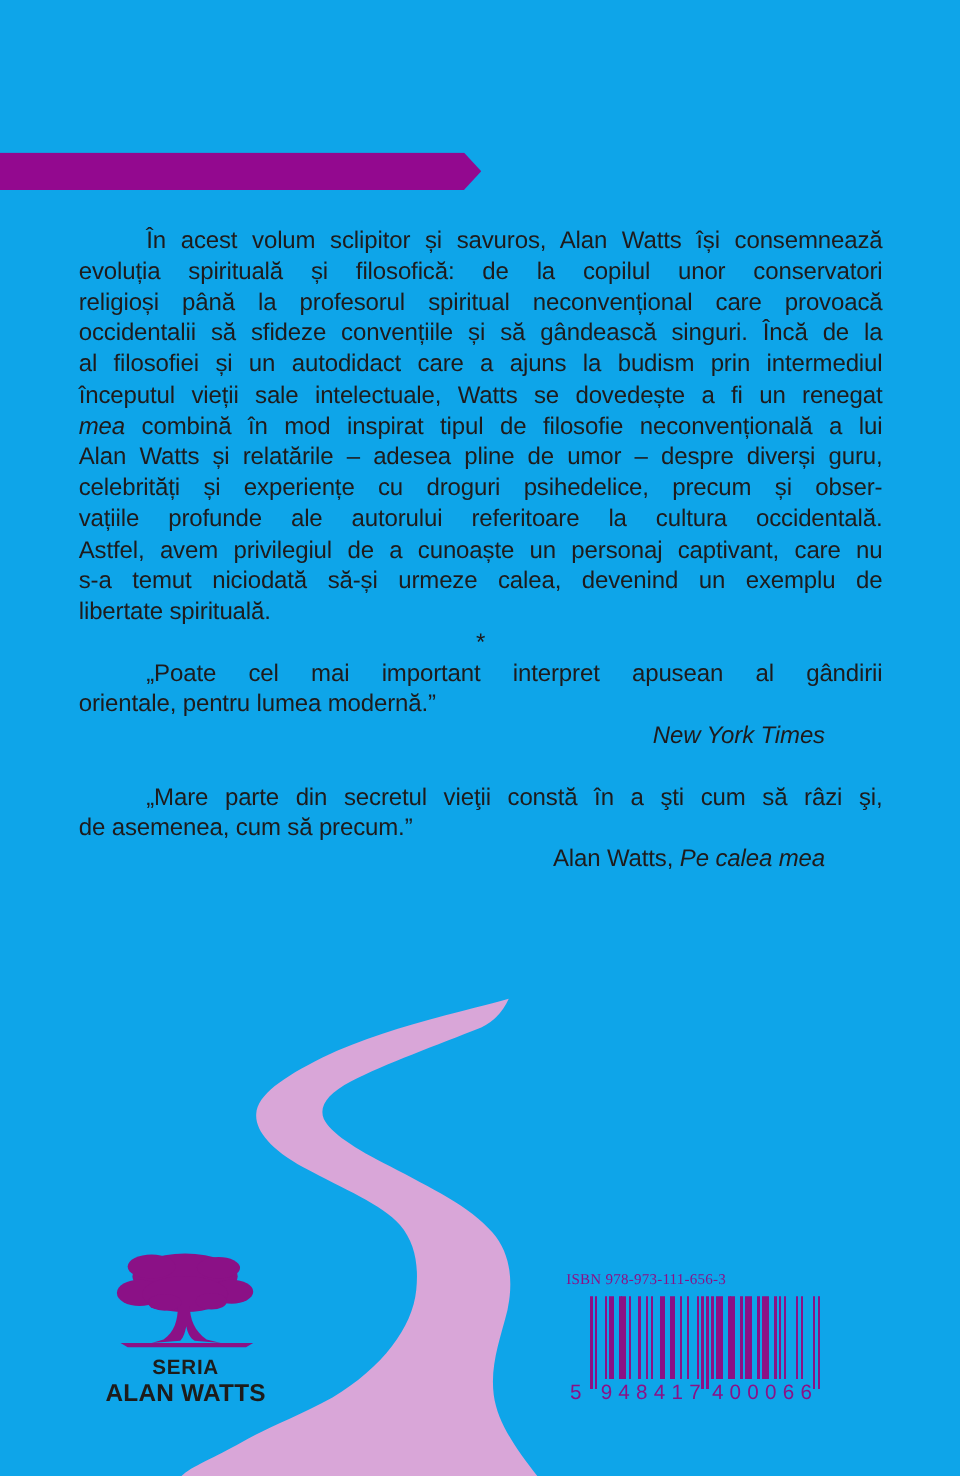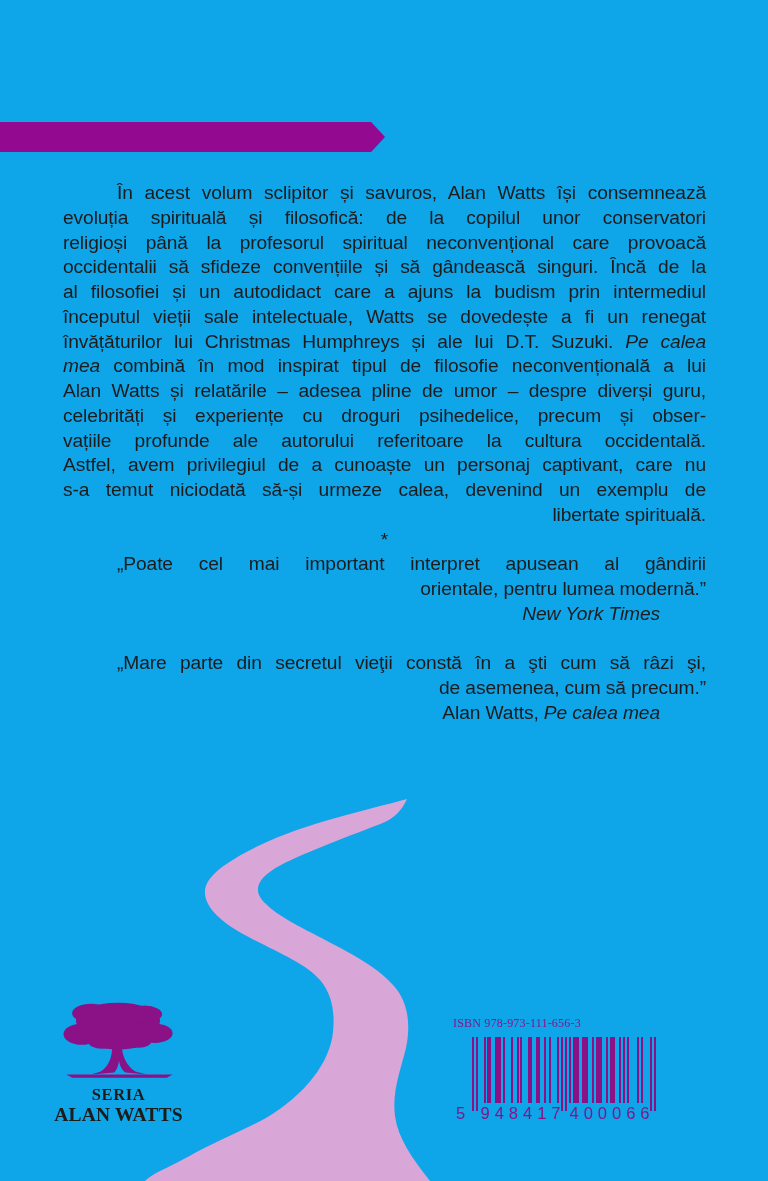--- a/index.html
+++ b/index.html
@@ -15,28 +15,28 @@
     background:var(--banner,#93098f);
     clip-path:polygon(0 0,96.4% 0,100% 50%,96.4% 100%,0 100%);
   }
   
   .swoosh{position:absolute;left:0;top:0;width:768px;height:1181px;z-index:0;}
   
   .textcol{
     position:absolute;left:63px;top:181px;width:643px;z-index:2;
     font-size:19.2px;line-height:24.75px;letter-spacing:-0.1px;
   }
-  .tline{min-height:24.75px;text-align:right;}
+  .tline{min-height:24.75px;text-align:left;}
   .tline.just{text-align:justify;text-align-last:justify;}
   .tline.ind{text-indent:54px;}
   .tline.al-center{text-align:center;text-align-last:center;}
   .tline.al-right{text-align-last:right;padding-right:46px;}
   .tline .it{font-style:italic;}
   
-  .series{position:absolute;left:41px;top:997px;width:155px;z-index:2;text-align:center;font-family:Liberation Serif, serif;}
+  .series{position:absolute;left:71px;top:997px;width:155px;z-index:2;text-align:center;}
   .series .tree{display:block;margin:0 auto;width:126px;height:88px;}
   .series .s1{font-size:16.5px;font-weight:bold;line-height:19px;letter-spacing:0.6px;color:#1d1c1b;}
   .series .s2{font-size:19.5px;font-weight:bold;line-height:22px;letter-spacing:0.2px;color:#1d1c1b;}
   
   .isbn-block{position:absolute;left:453px;top:1013px;width:205px;z-index:2;}
   .isbn-label{
     font-size:12px;line-height:21px;letter-spacing:0.2px;
     color:var(--accent,#8b1186);white-space:nowrap;margin-bottom:3px;font-family:Liberation Serif, serif;
   }
   .barcode-svg{display:block;}
@@ -70,21 +70,20 @@
 
   <div class="banner"></div>
 
   <div class="textcol">
       <div class="tline just ind"><span>În acest volum sclipitor și savuros, Alan Watts își consemnează</span></div>
       <div class="tline just"><span>evoluția spirituală și filosofică: de la copilul unor conservatori</span></div>
       <div class="tline just"><span>religioși până la profesorul spiritual neconvențional care provoacă</span></div>
       <div class="tline just"><span>occidentalii să sfideze convențiile și să gândească singuri. Încă de la</span></div>
       <div class="tline just"><span>al filosofiei și un autodidact care a ajuns la budism prin intermediul</span></div>
       <div class="tline just"><span>începutul vieții sale intelectuale, Watts se dovedește a fi un renegat</span></div>
-      <div class="tline just"><span>învățăturilor lui Christmas Humphreys și ale lui D.T. Suzuki. </span><span class="it">Pe calea</span></div>
       <div class="tline just"><span class="it">mea</span><span> combină în mod inspirat tipul de filosofie neconvențională a lui</span></div>
       <div class="tline just"><span>Alan Watts și relatările – adesea pline de umor – despre diverși guru,</span></div>
       <div class="tline just"><span>celebrități și experiențe cu droguri psihedelice, precum și obser-</span></div>
       <div class="tline just"><span>vațiile profunde ale autorului referitoare la cultura occidentală.</span></div>
       <div class="tline just"><span>Astfel, avem privilegiul de a cunoaște un personaj captivant, care nu</span></div>
       <div class="tline just"><span>s-a temut niciodată să-și urmeze calea, devenind un exemplu de</span></div>
       <div class="tline"><span>libertate spirituală.</span></div>
       <div class="tline al-center"><span>*</span></div>
       <div class="tline just ind"><span>„Poate cel mai important interpret apusean al gândirii</span></div>
       <div class="tline"><span>orientale, pentru lumea modernă.”</span></div>

